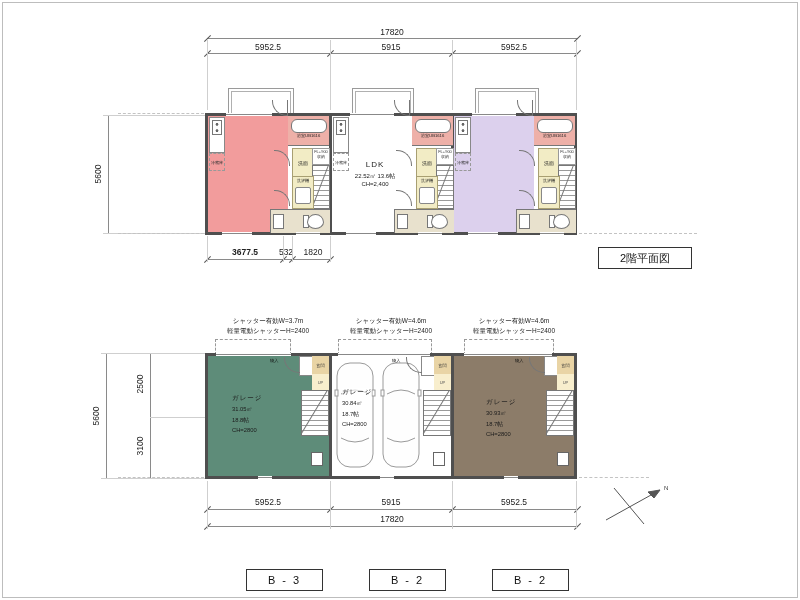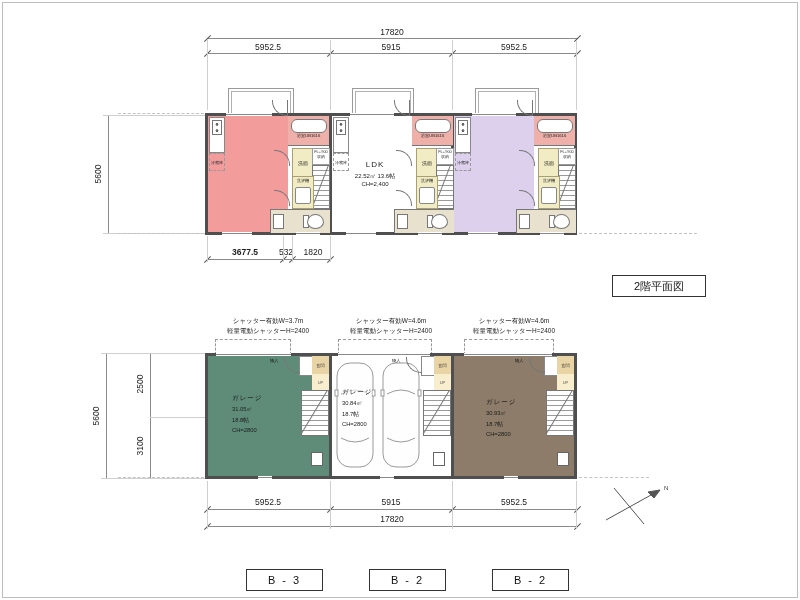--- a/index.html
+++ b/index.html
@@ -222,21 +222,21 @@
   <span class="dimtext" style="left:313px;top:247px;">1820</span>
   <div class="tick" style="left:203px;top:259px;"></div>
   <div class="tick" style="left:279px;top:259px;"></div>
   <div class="tick" style="left:288px;top:259px;"></div>
   <div class="tick" style="left:326px;top:259px;"></div>
   <div class="ext" style="left:207px;top:236px;width:1px;height:26px;"></div>
   <div class="ext" style="left:283px;top:236px;width:1px;height:26px;"></div>
   <div class="ext" style="left:292px;top:236px;width:1px;height:26px;"></div>
   <div class="ext" style="left:330px;top:236px;width:1px;height:26px;"></div>
 
-  <div class="tbox" style="left:612px;top:247px;width:92px;height:20px;margin-top:28px;">
+  <div class="tbox" style="left:598px;top:247px;width:92px;height:20px;">
     <span>2階平面図</span>
   </div>
 
   <div class="dash-h" style="left:579px;top:233px;width:118px;"></div>
   <div class="dash-h" style="left:118px;top:113px;width:86px;"></div>
   <div class="dash-h" style="left:118px;top:233px;width:86px;"></div>
   <div class="dash-h" style="left:118px;top:353px;width:86px;"></div>
   <div class="dash-h" style="left:118px;top:477px;width:86px;"></div>
   <div class="dash-h" style="left:579px;top:477px;width:70px;"></div>
 

